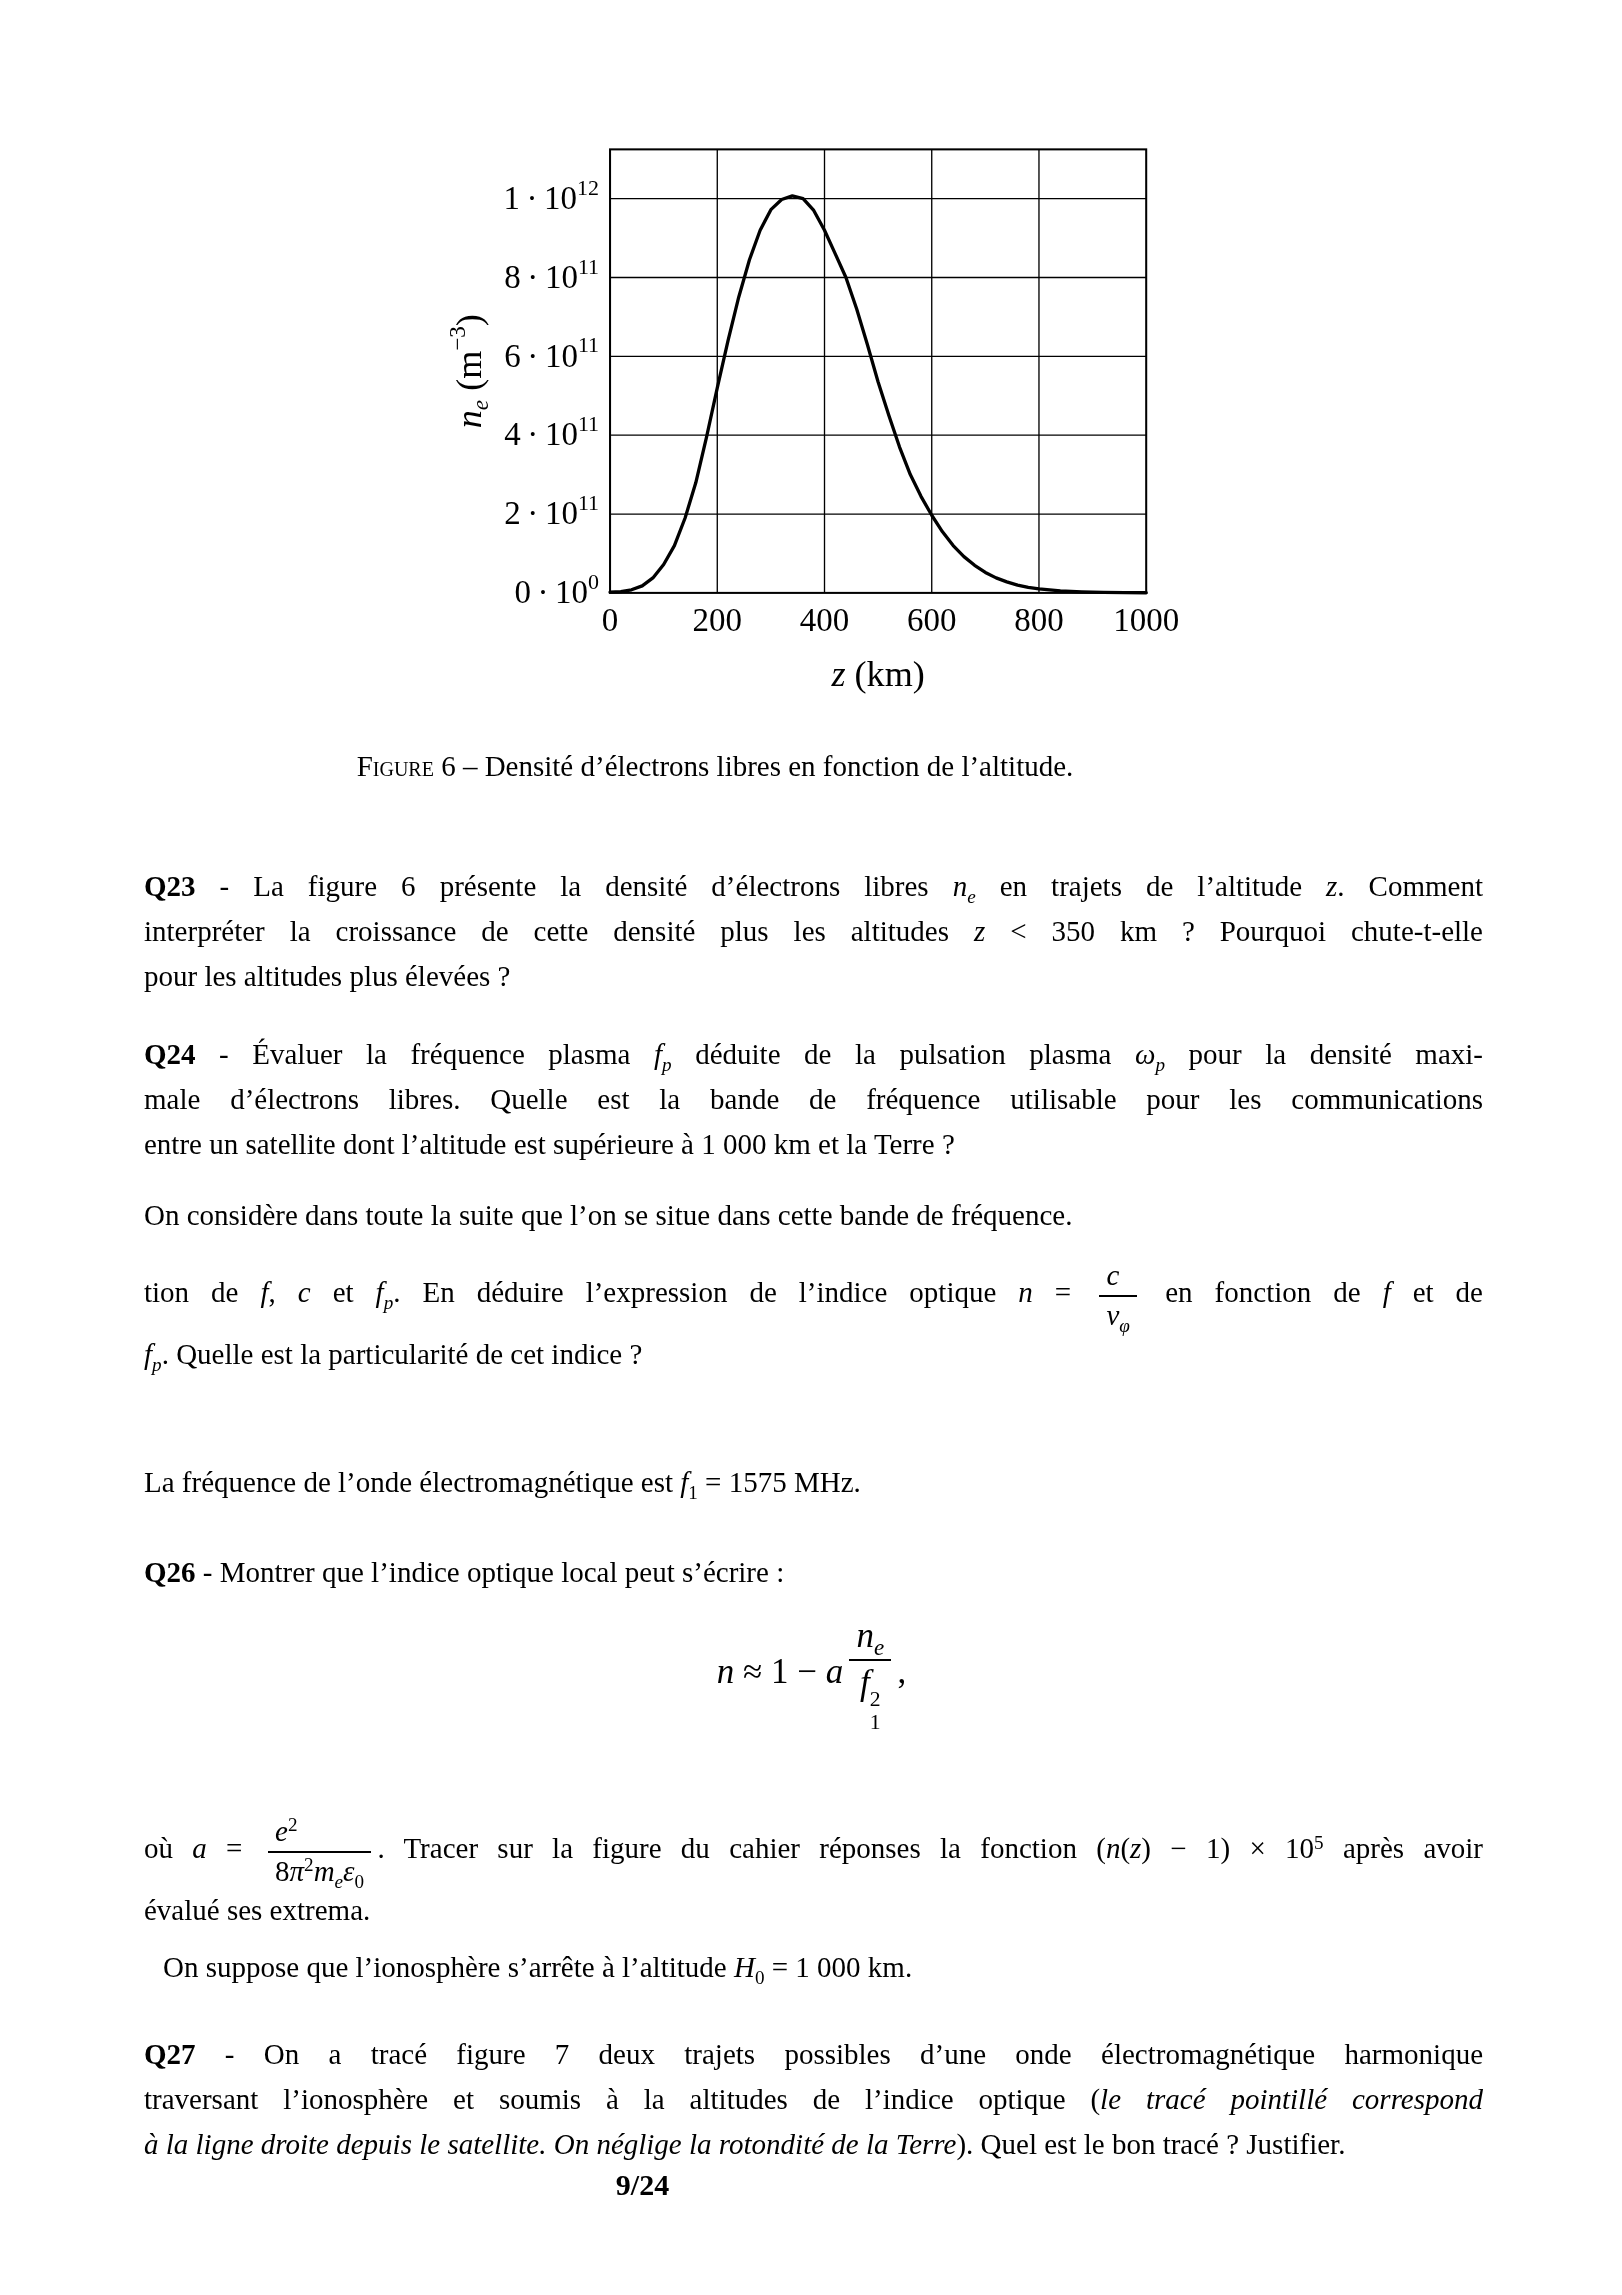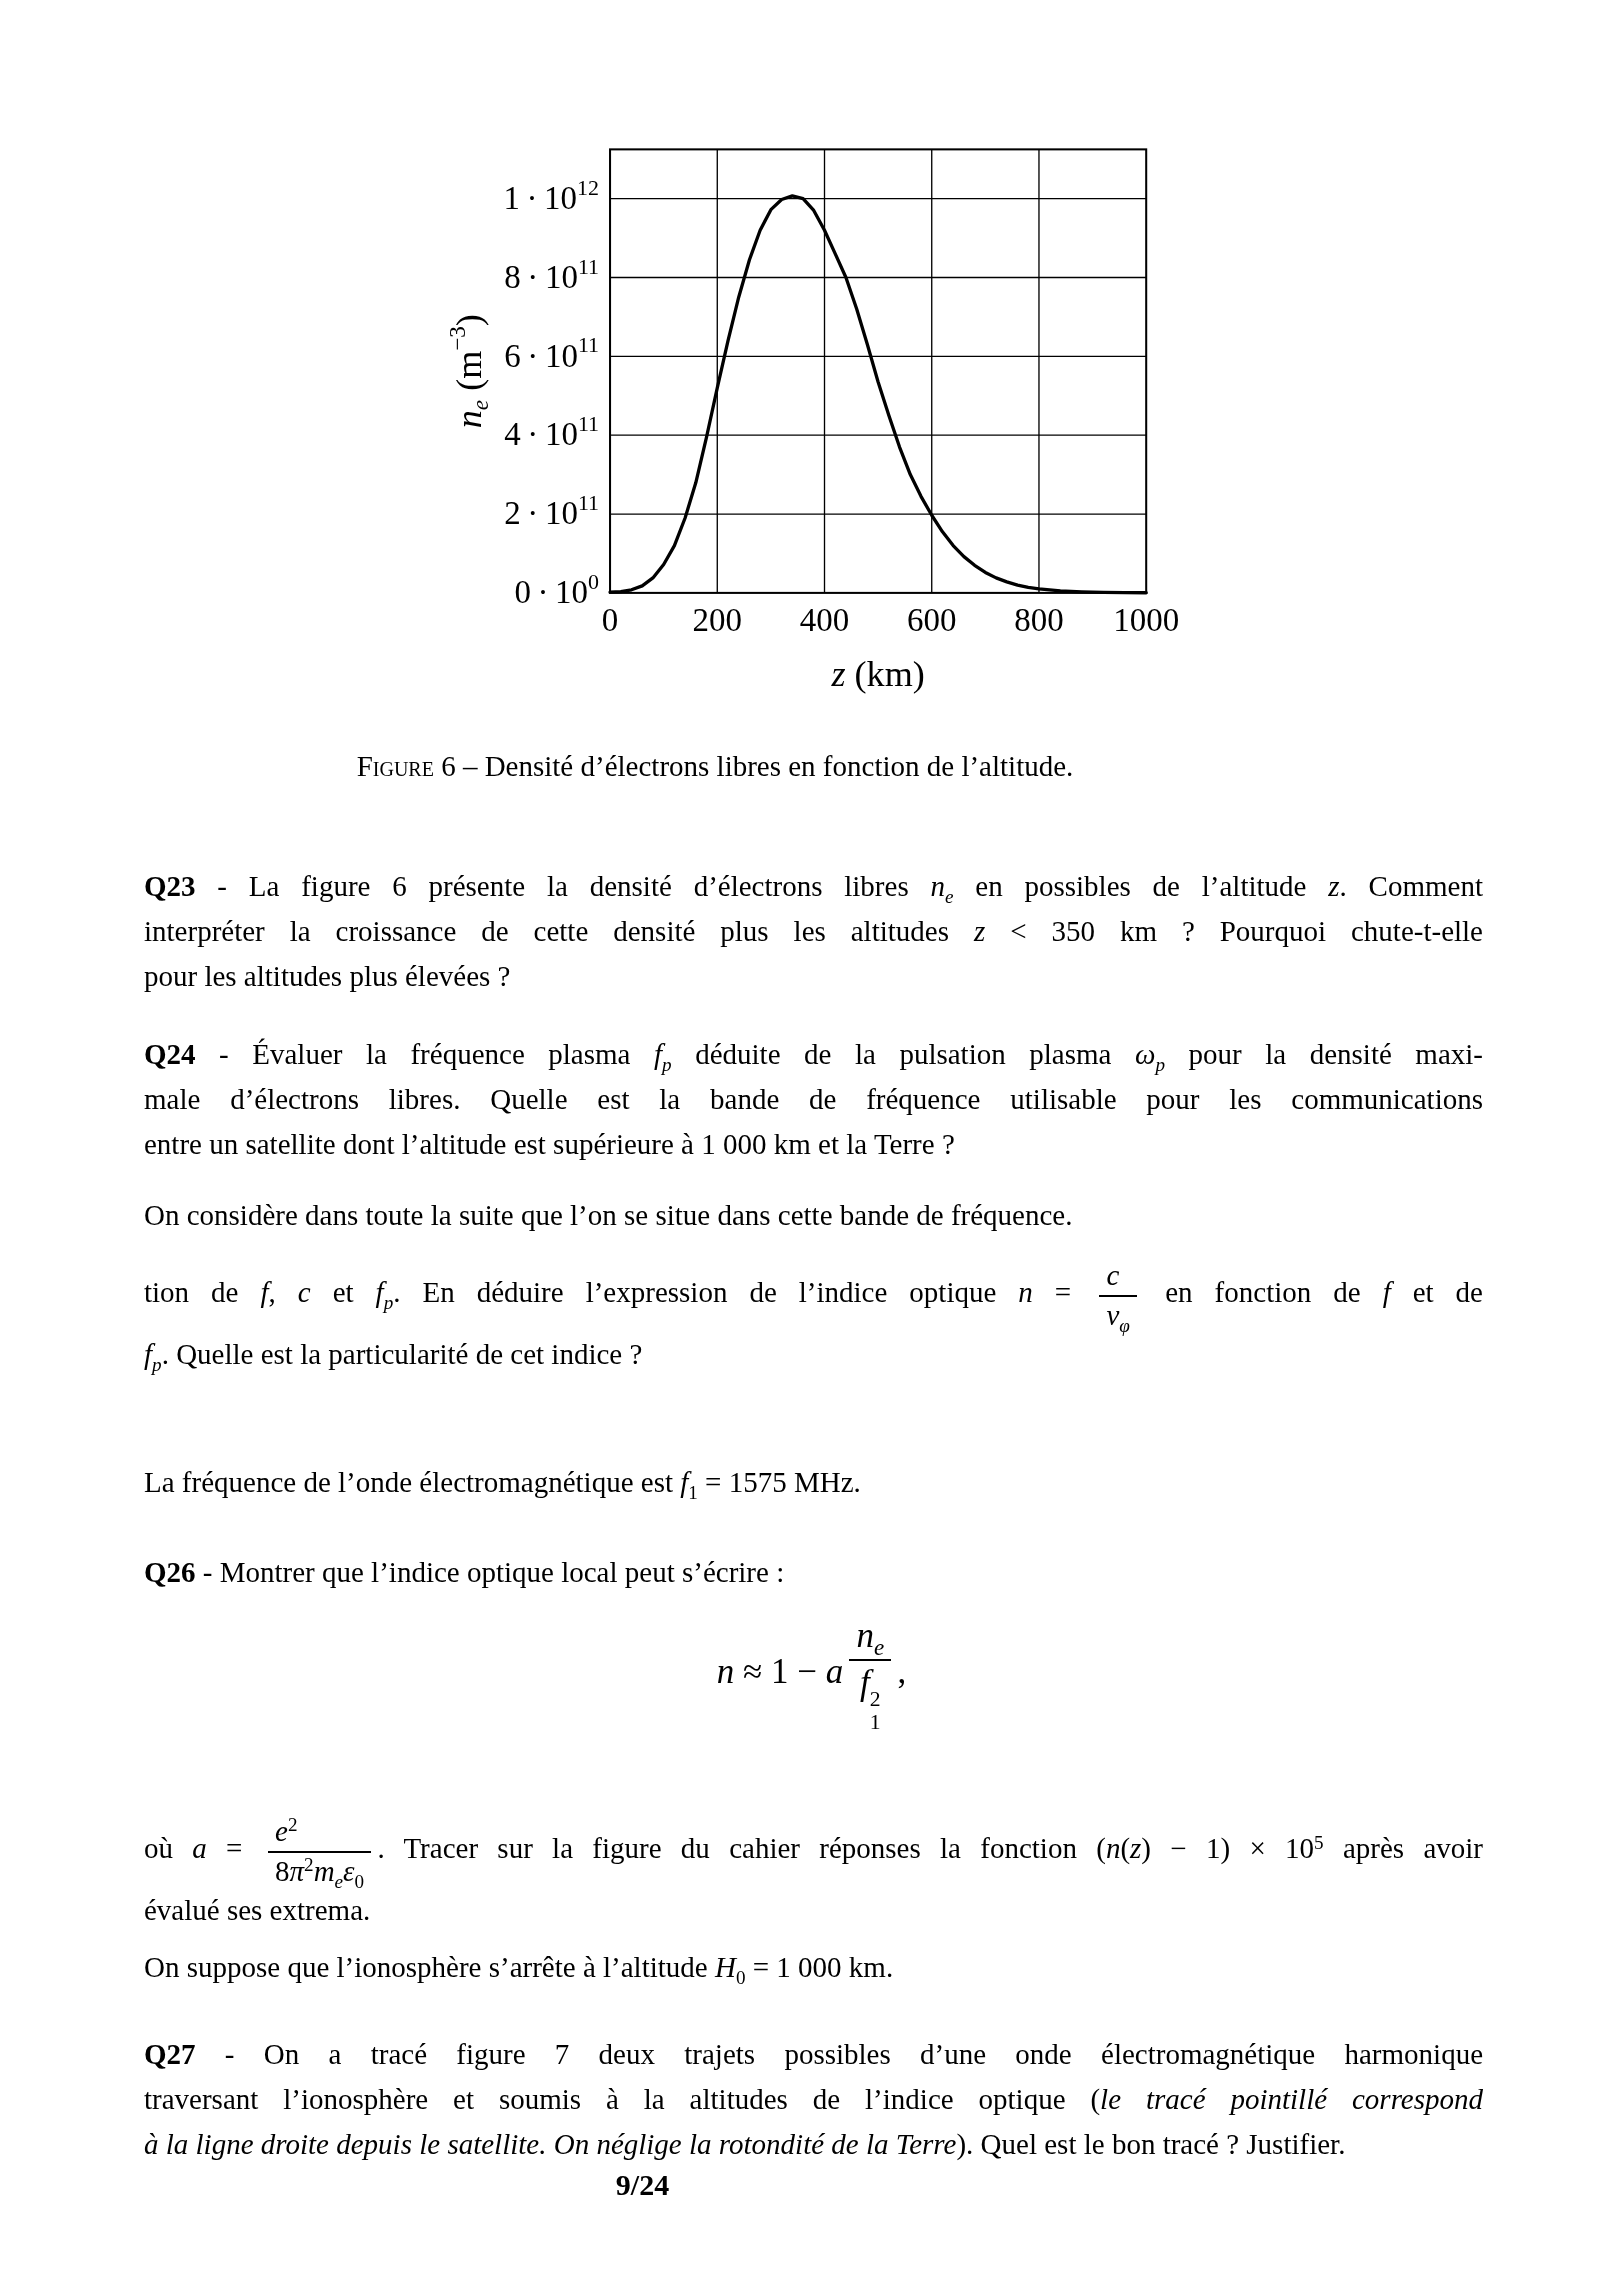--- a/index.html
+++ b/index.html
@@ -41,21 +41,21 @@
   
   .pos-caption{top:744px;}
   .pos-q23{top:864px;}
   .pos-q24{top:1032px;}
   .pos-afterq24{top:1193px;}
   .pos-q25{top:1259px;}
   .pos-freq{top:1460px;}
   .pos-q26{top:1550px;}
   .pos-eq{top:1616px;}
   .pos-oua{top:1776px;margin-top:39px;}
-  .pos-suppose{top:1945px;}
+  .pos-suppose{top:1945px;margin-left:19px;}
   .pos-q27{top:2032px;}
   .pos-footer{top:2168px;}
 </style>
 </head>
 <body>
 
 <div class="page">
 
   <div class="figure-wrap">
     <svg id="chart" width="785" height="597" viewBox="0 0 1000 760">
@@ -85,21 +85,21 @@
         <text x="578.5" y="738" font-size="46" text-anchor="middle"><tspan font-style="italic" dy="0">z</tspan><tspan dy="0"> (km)</tspan></text>
         <text x="72" y="337.5" font-size="46" text-anchor="middle" transform="rotate(-90 72 337.5)"><tspan font-style="italic" dy="0">n</tspan><tspan font-size="29.44" font-style="italic" dy="9.200000000000001">e</tspan><tspan dy="-9.200000000000001"> (m</tspan><tspan font-size="29.44" dy="-19.32">−3</tspan><tspan dy="19.32">)</tspan></text>
       </svg>
   </div>
 
   <div class="caption para pos-caption">
       <div class="line"><span class="sc">Figure</span><span> 6 – Densité d’électrons libres en fonction de l’altitude.</span></div>
     </div>
 
   <div class="para pos-q23">
-      <div class="line jst"><span class="bf">Q23</span><span> - La figure 6 présente la densité d’électrons libres </span><span class="em">n</span><sub class="em">e</sub><span> en possibles de l’altitude </span><span class="em">z</span><span>. Comment</span></div>
+      <div class="line jst"><span class="bf">Q23</span><span> - La figure 6 présente la densité d’électrons libres </span><span class="em">n</span><sub class="em">e</sub><span> en trajets de l’altitude </span><span class="em">z</span><span>. Comment</span></div>
       <div class="line jst"><span>interpréter la croissance de cette densité plus les altitudes </span><span class="em">z</span><span> &lt; 350 km ? Pourquoi chute-t-elle</span></div>
       <div class="line"><span>pour les altitudes plus élevées ?</span></div>
     </div>
 
   <div class="para pos-q24">
       <div class="line jst"><span class="bf">Q24</span><span> - Évaluer la fréquence plasma </span><span class="em">f</span><sub class="em">p</sub><span> déduite de la pulsation plasma </span><span class="em">ω</span><sub class="em">p</sub><span> pour la densité maxi-</span></div>
       <div class="line jst"><span>male d’électrons libres. Quelle est la bande de fréquence utilisable pour les communications</span></div>
       <div class="line"><span>entre un satellite dont l’altitude est supérieure à 1 000 km et la Terre ?</span></div>
     </div>
 

